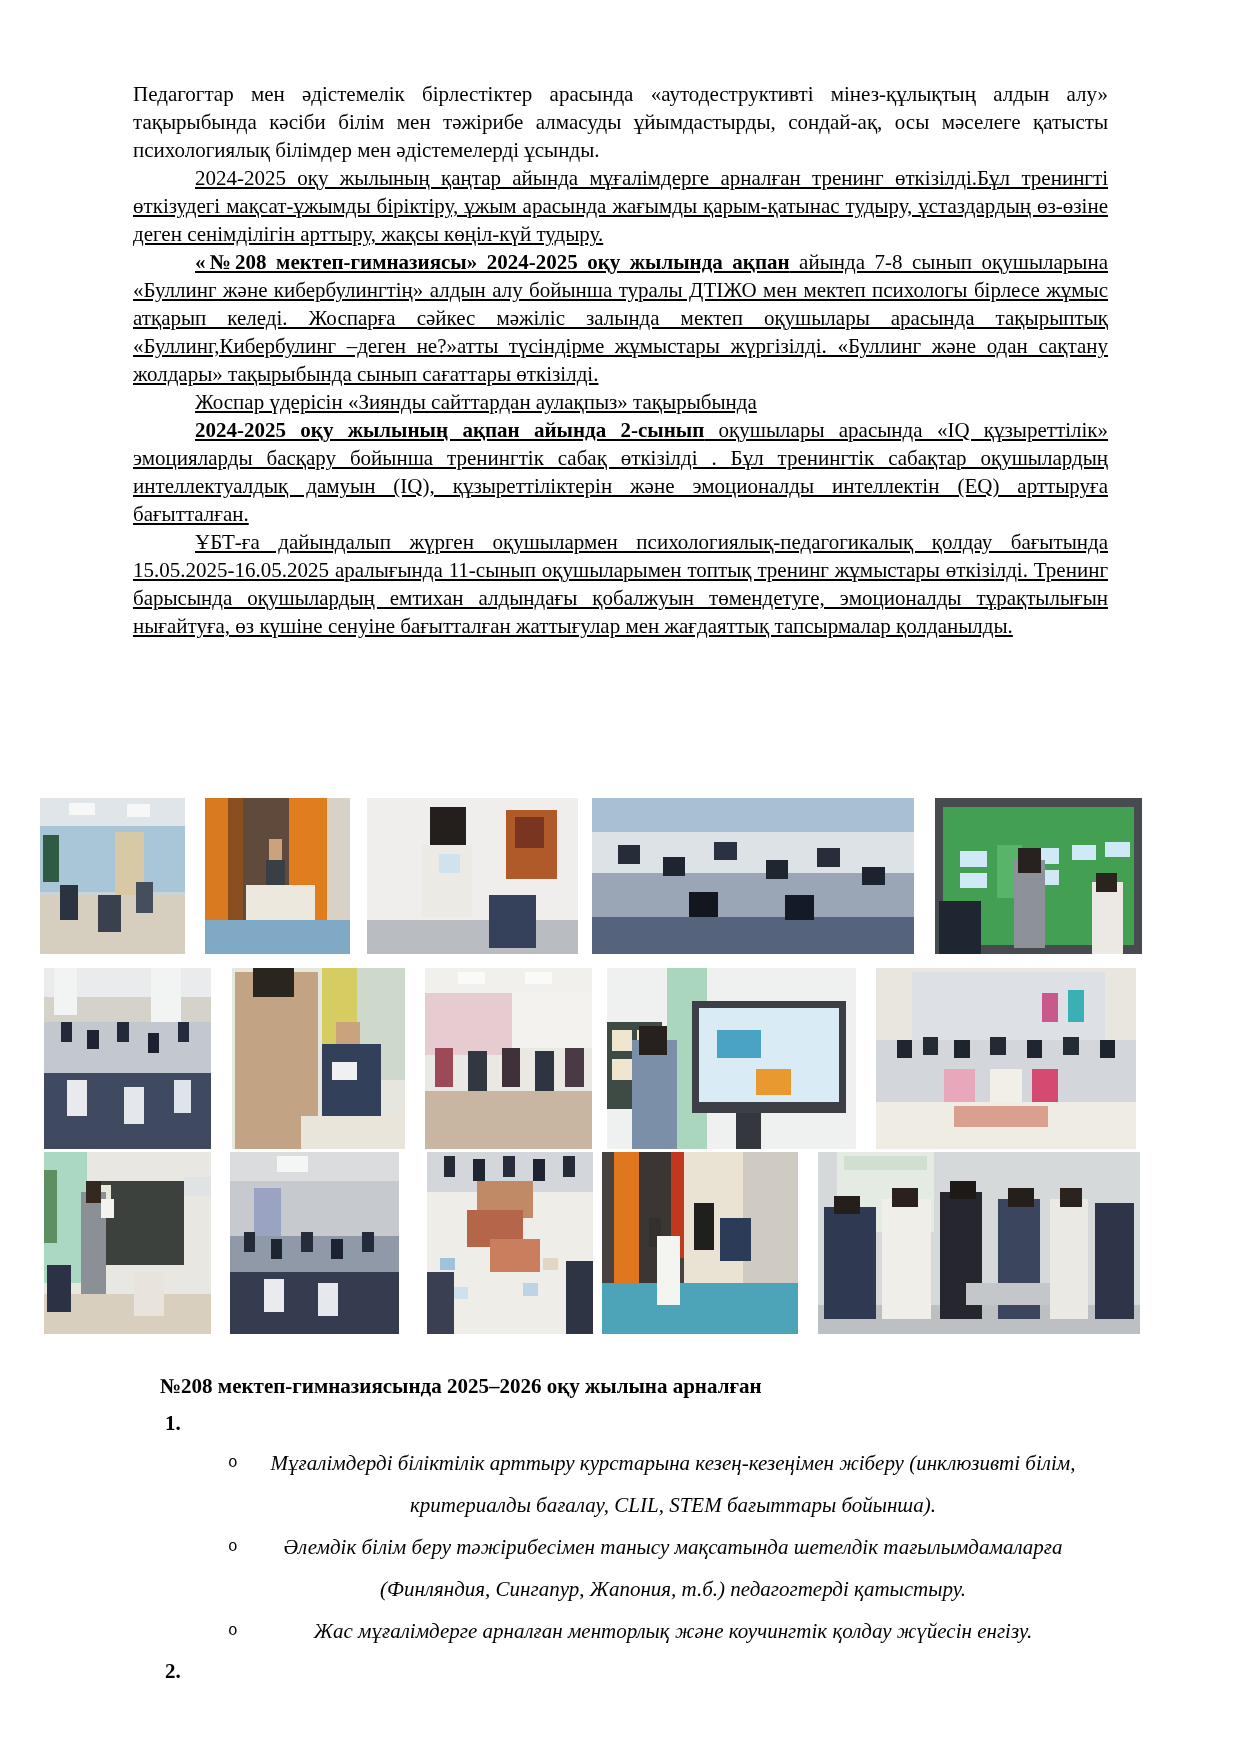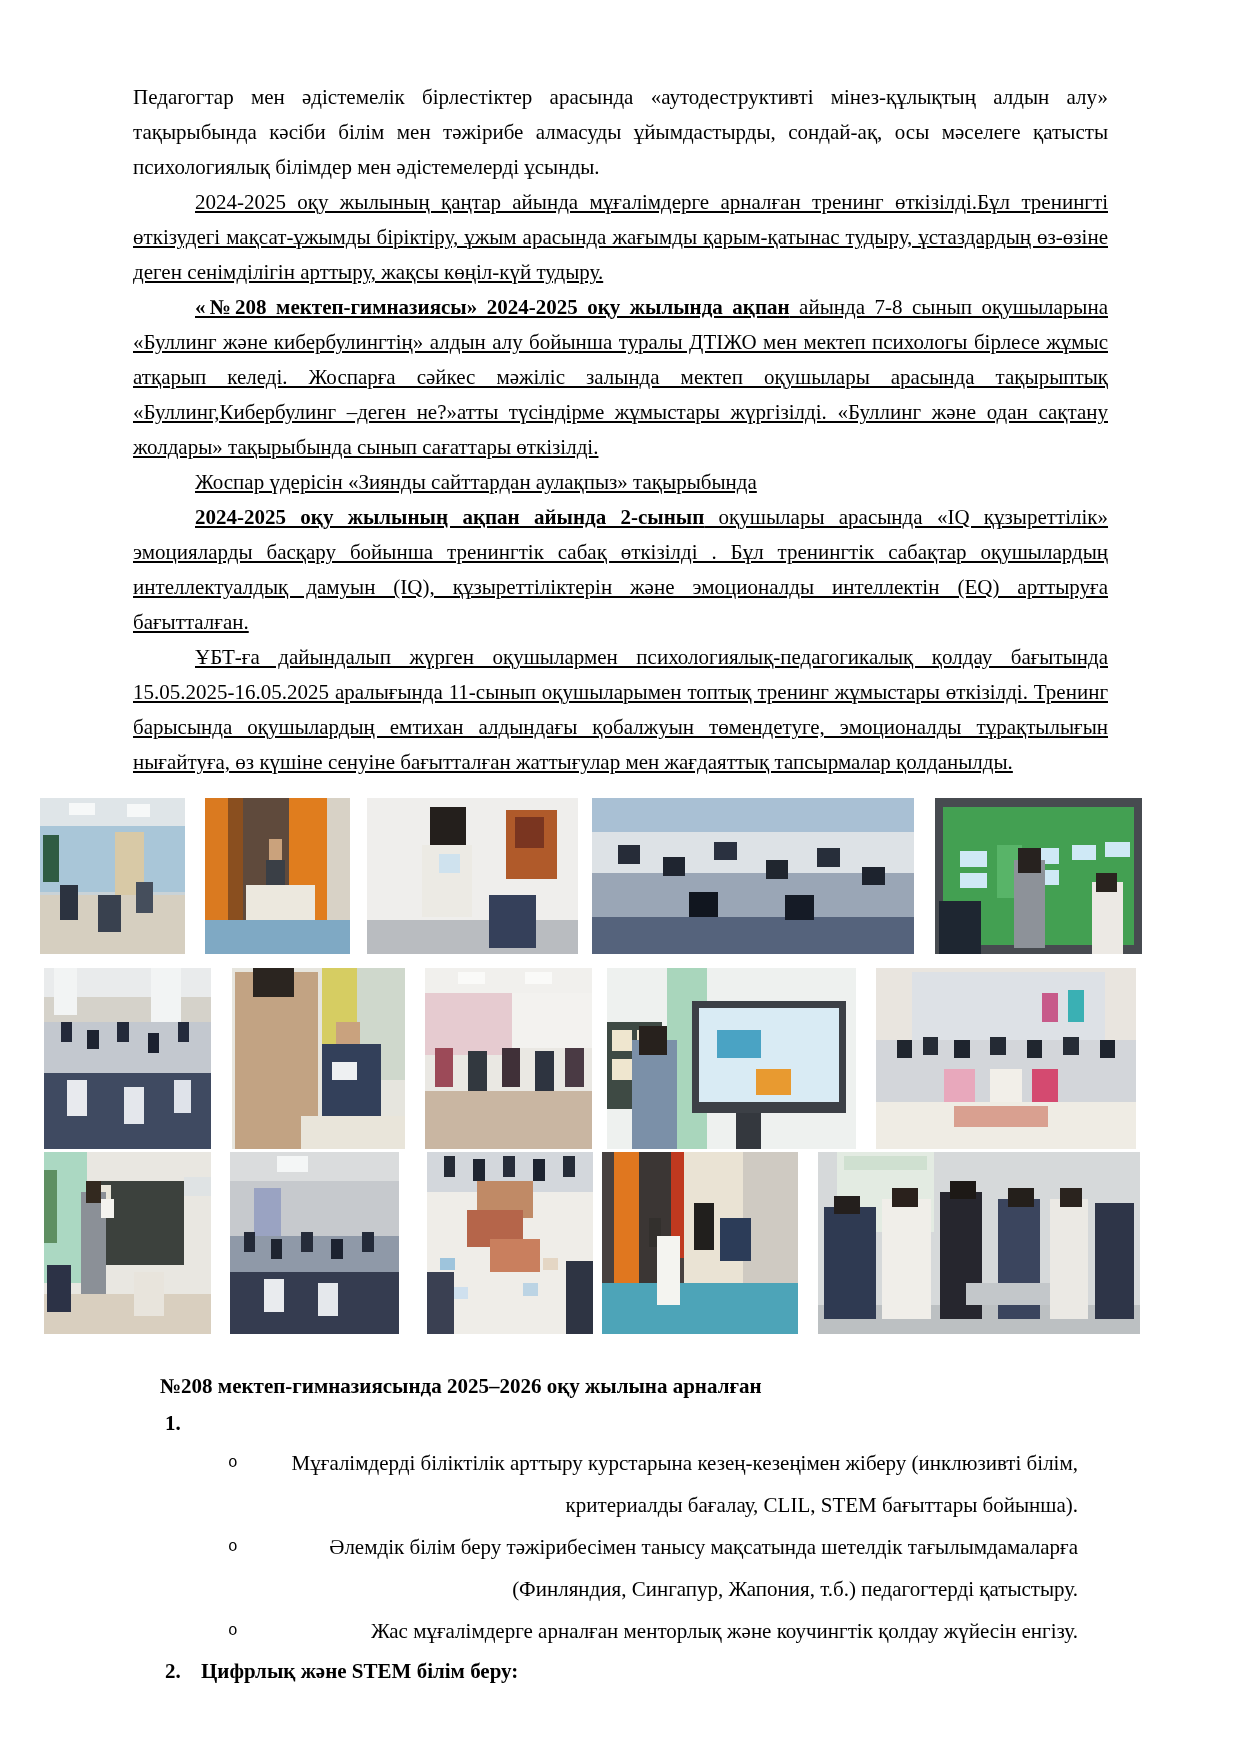--- a/index.html
+++ b/index.html
@@ -4,39 +4,39 @@
 <style>
   html,body{margin:0;padding:0;background:#888;}
   .page{
     position:relative;width:1240px;height:1755px;margin:0 auto;
     background:#ffffff;color:#000;overflow:hidden;
     font-family:"Liberation Serif", serif;
   }
   
   .text-top{
     position:absolute;left:133px;top:80px;width:975px;
-    font-size:21px;line-height:35px;text-align:justify;
+    font-size:21px;line-height:28px;text-align:justify;
   }
   .para{margin:0;}
   .para.indent{text-indent:62px;text-decoration:underline;}
   .para.shortline{text-align:left;}
   .lead{font-weight:bold;}
   
   .gallery{position:absolute;left:0;top:0;width:1240px;height:1755px;pointer-events:none;}
   .photo{position:absolute;overflow:hidden;background:#ddd;}
   .pb{position:absolute;}
   
   .bottom{position:absolute;left:133px;top:1368px;width:985px;font-size:21px;}
   .h1{font-weight:bold;margin-left:27px;line-height:36px;}
   .h2{font-weight:bold;margin-left:19px;line-height:36px;}
   .item-head{display:flex;margin-left:32px;line-height:38px;font-weight:bold;}
   .item-head .num{width:36px;}
   .bullet{display:flex;margin-left:95px;line-height:42px;}
   .bullet .marker{width:40px;font-family:"Liberation Mono", monospace;font-size:16px;}
-  .bullet .btext{width:810px;text-align:right;}
+  .bullet .btext{width:810px;text-align:center;font-style:italic;}
 </style>
 </head>
 <body>
 
 <div class="page">
 
   <div class="text-top">
     <p class="para"><span class="lead"></span><span>Педагогтар мен әдістемелік бірлестіктер арасында «аутодеструктивті мінез-құлықтың алдын алу» тақырыбында кәсіби білім мен тәжірибе алмасуды ұйымдастырды, сондай-ақ, осы мәселеге қатысты психологиялық білімдер мен әдістемелерді ұсынды.</span></p>
     <p class="para indent"><span class="lead"></span><span>2024-2025 оқу жылының қаңтар айында мұғалімдерге арналған тренинг өткізілді.Бұл тренингті өткізудегі мақсат-ұжымды біріктіру, ұжым арасында жағымды қарым-қатынас тудыру, ұстаздардың өз-өзіне деген сенімділігін арттыру, жақсы көңіл-күй тудыру.</span></p>
     <p class="para indent"><span class="lead">«№208 мектеп-гимназиясы» 2024-2025 оқу жылында  ақпан</span><span> айында 7-8 сынып оқушыларына «Буллинг және кибербулингтің» алдын алу бойынша туралы ДТІЖО мен мектеп психологы бірлесе жұмыс атқарып келеді. Жоспарға сәйкес мәжіліс залында мектеп оқушылары арасында тақырыптық «Буллинг,Кибербулинг –деген не?»атты түсіндірме жұмыстары жүргізілді. «Буллинг және одан сақтану жолдары» тақырыбында сынып сағаттары өткізілді.</span></p>
@@ -268,17 +268,16 @@
       <span class="marker">o</span>
       <span class="btext">Әлемдік білім беру тәжірибесімен танысу мақсатында шетелдік тағылымдамаларға (Финляндия, Сингапур, Жапония, т.б.) педагогтерді қатыстыру.</span>
     </div>
     <div class="bullet">
       <span class="marker">o</span>
       <span class="btext">Жас мұғалімдерге арналған менторлық және коучингтік қолдау жүйесін енгізу.</span>
     </div>
 
     <div class="item-head">
       <span class="num">2.</span>
-      <span class="ititle">Цифрлық және STEM білім беру:</span>
     </div>
   </div>
 
 </div>
 
 </body></html>

